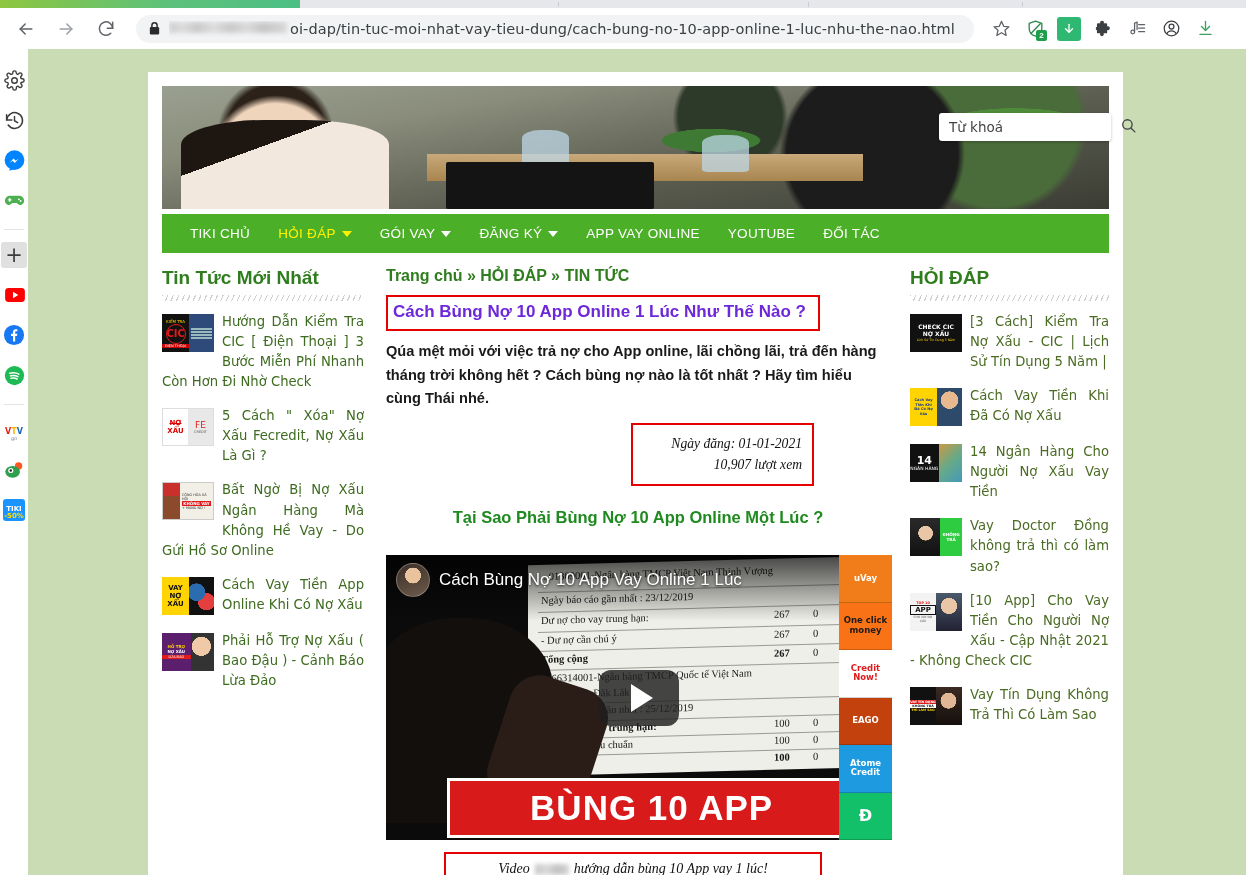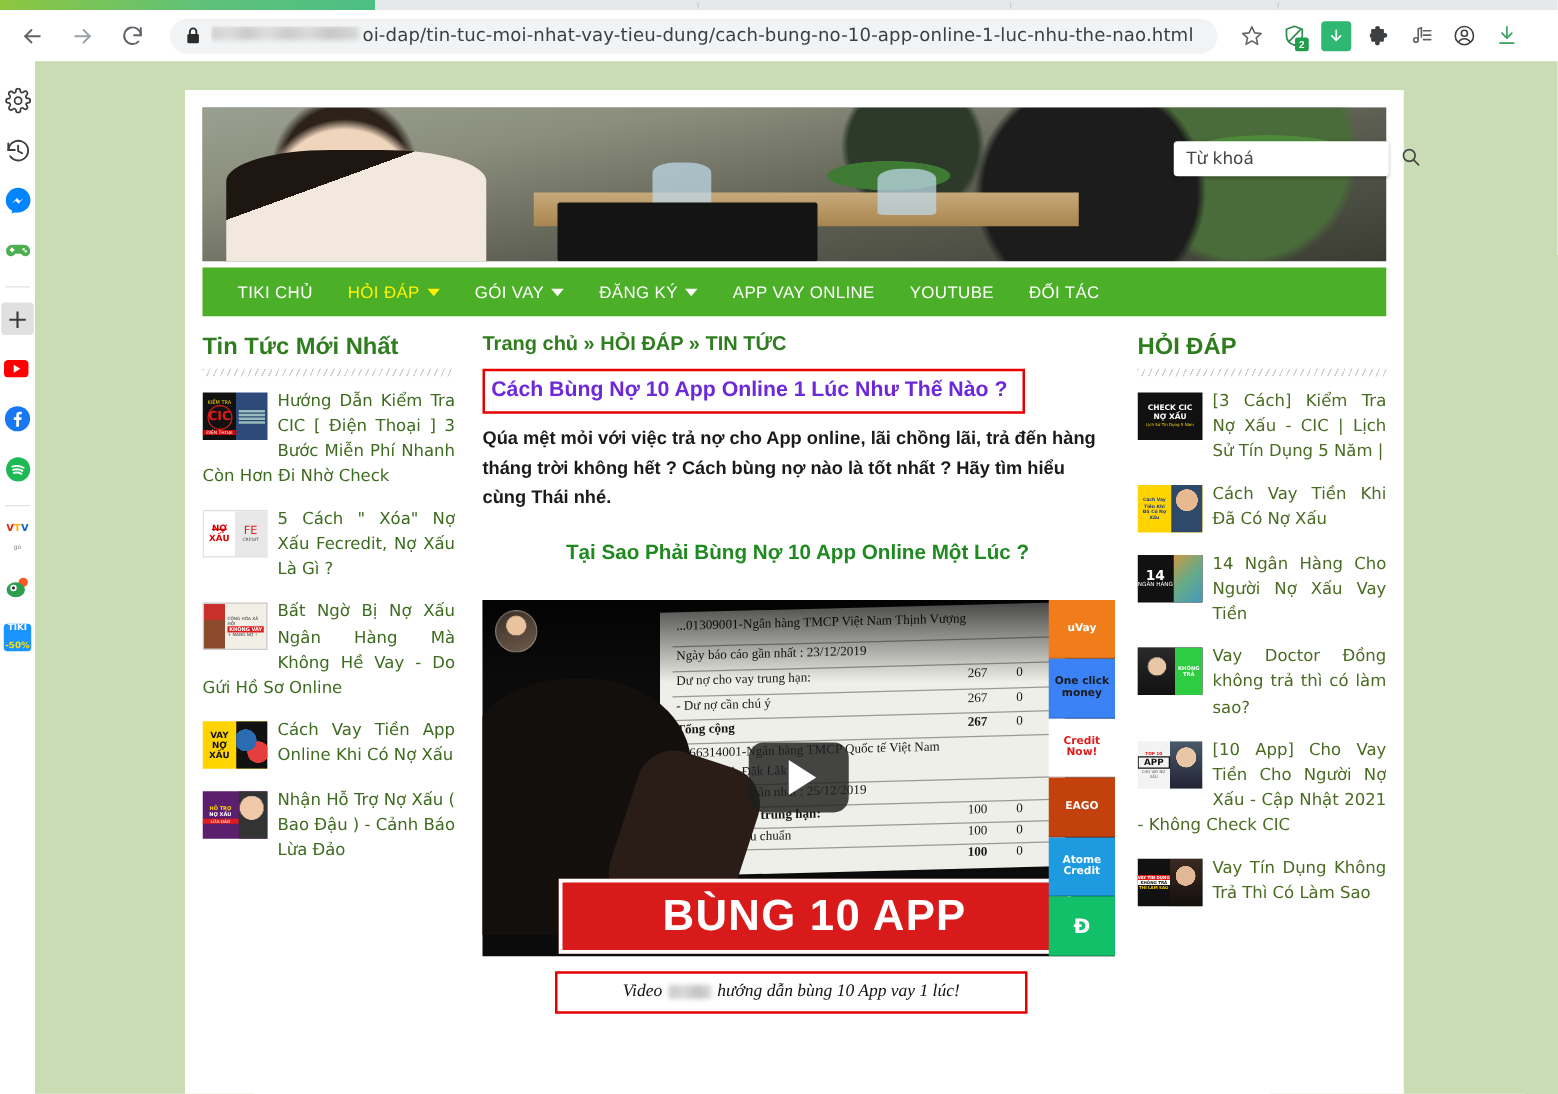--- a/index.html
+++ b/index.html
@@ -77,21 +77,21 @@
     width: 26px; height: 26px; margin-bottom: 14px;
     display: flex; align-items: center; justify-content: center;
     position: relative;
   }
   .appbar-sep { width: 20px; height: 1px; background: #e3e3e3; margin: 2px 0 12px 0; }
   .plus-btn {
     width: 26px; height: 26px; background: #e0e0e0; border-radius: 3px;
     display: flex; align-items: center; justify-content: center;
     font-size: 21px; color: #3c3c3c; line-height: 1;
   }
-  .tile { width: 22px; height: 22px; border-radius: 4px; display:flex; align-items:center; justify-content:space-between; overflow:hidden; }
+  .tile { width: 22px; height: 22px; border-radius: 4px; display:flex; align-items:center; justify-content:flex-end; overflow:hidden; }
   .tile-yt { background:#fff; }
 
   
   .viewport {
     position: absolute; top: 49px; left: 28px; width: 1218px; height: 826px;
     background: #c9dcb4; overflow: hidden;
   }
   .site {
     position: absolute; left: 120px; top: 23px; width: 975px; min-height: 810px;
     background: #ffffff;
@@ -592,33 +592,37 @@
 
         <div class="post">
           <div class="thumb" style="background:#5b1f6e;display:flex;align-items:center;">
             <div style="width:55%;text-align:center;">
                 <div style="color:#ffd400;font-size:4px;font-weight:bold;">HỖ TRỢ</div>
                 <div style="color:#fff;font-size:4px;font-weight:bold;">NỢ XẤU</div>
                 <div style="background:#e01b1b;color:#fff;font-size:3.4px;margin-top:1px;">LỪA ĐẢO</div>
               </div>
             <div style="width:45%;height:100%;background:radial-gradient(circle at 45% 35%,#f0c9a8 0 34%,transparent 35%),linear-gradient(180deg,#333 0 100%);"></div>
           </div>
-          <div class="post-text">Nhận Hỗ Trợ Nợ Xấu ( Bao Đậu ) - Cảnh Báo Lừa Đảo</div>
+          <div class="post-text">Phải Hỗ Trợ Nợ Xấu ( Bao Đậu ) - Cảnh Báo Lừa Đảo</div>
         </div>
       </div>
 
       <div class="col-mid">
         <div class="breadcrumb">Trang chủ » HỎI ĐÁP » TIN TỨC</div>
 
         <div class="art-title-wrap">
           <div class="art-title">Cách Bùng Nợ 10 App Online 1 Lúc Như Thế Nào ?</div>
         </div>
 
         <div class="art-lead">Qúa mệt mỏi với việc trả nợ cho App online, lãi chồng lãi, trả đến hàng tháng trời không hết ? Cách bùng nợ nào là tốt nhất ? Hãy tìm hiểu cùng Thái nhé.</div>
 
+        <div class="meta-box">
+          <div>Ngày đăng: 01-01-2021</div>
+          <div>10,907 lượt xem</div>
+        </div>
 
         <div class="sec-heading">Tại Sao Phải Bùng Nợ 10 App Online Một Lúc ?</div>
 
         
         <div class="video">
           <div class="vid-doc">
             <div class="vid-rowtext" style="top:3%;">...01309001-Ngân hàng TMCP Việt Nam Thịnh Vượng</div>
             <div class="vid-line" style="top:13%;"></div>
             <div class="vid-rowtext" style="top:14%;">Ngày báo cáo gần nhất : 23/12/2019</div>
             <div class="vid-line" style="top:22.5%;"></div>
@@ -650,35 +654,36 @@
             <div class="vid-rowtext" style="top:91.5%;font-weight:bold;">Tổng cộng</div>
             <div class="vid-num" style="top:91.5%;left:76%;font-weight:bold;">100</div>
             <div class="vid-num" style="top:91.5%;left:88%;">0</div>
           </div>
           <div style="position:absolute;left:28%;bottom:12%;width:64%;font-family:'Liberation Serif',serif;font-size:10.5px;color:#111;background:#efefe9;">3. 79309001-Ngân hàng TMCP Việt Nam Thịnh</div>
           <div class="vid-head"></div>
           <div class="vid-arm"></div>
 
           <div class="vid-titlebar">
             <div class="vid-avatar"></div>
+            <div class="vid-title">Cách Bùng Nợ 10 App Vay Online 1 Lúc</div>
           </div>
 
           <div class="play-btn">
             <div class="play-tri"></div>
           </div>
 
           <div class="vid-banner">
             <span>BÙNG 10 APP</span>
           </div>
 
           <div class="ad-rail">
             <div class="ad-tile" style="background:#f07d1a;color:#fff;">
               <span>uVay</span>
             </div>
-            <div class="ad-tile" style="background:#3b82f6;color:#1a1a1a;">
+            <div class="ad-tile" style="background:#f97316;color:#1a1a1a;">
               <span>One click money</span>
             </div>
             <div class="ad-tile" style="background:#ffffff;color:#e01b1b;">
               <span>Credit Now!</span>
             </div>
             <div class="ad-tile" style="background:#c2410c;color:#fff;">
               <span>EAGO</span>
             </div>
             <div class="ad-tile" style="background:#1e9be0;color:#fff;">
               <span>Atome Credit</span>

